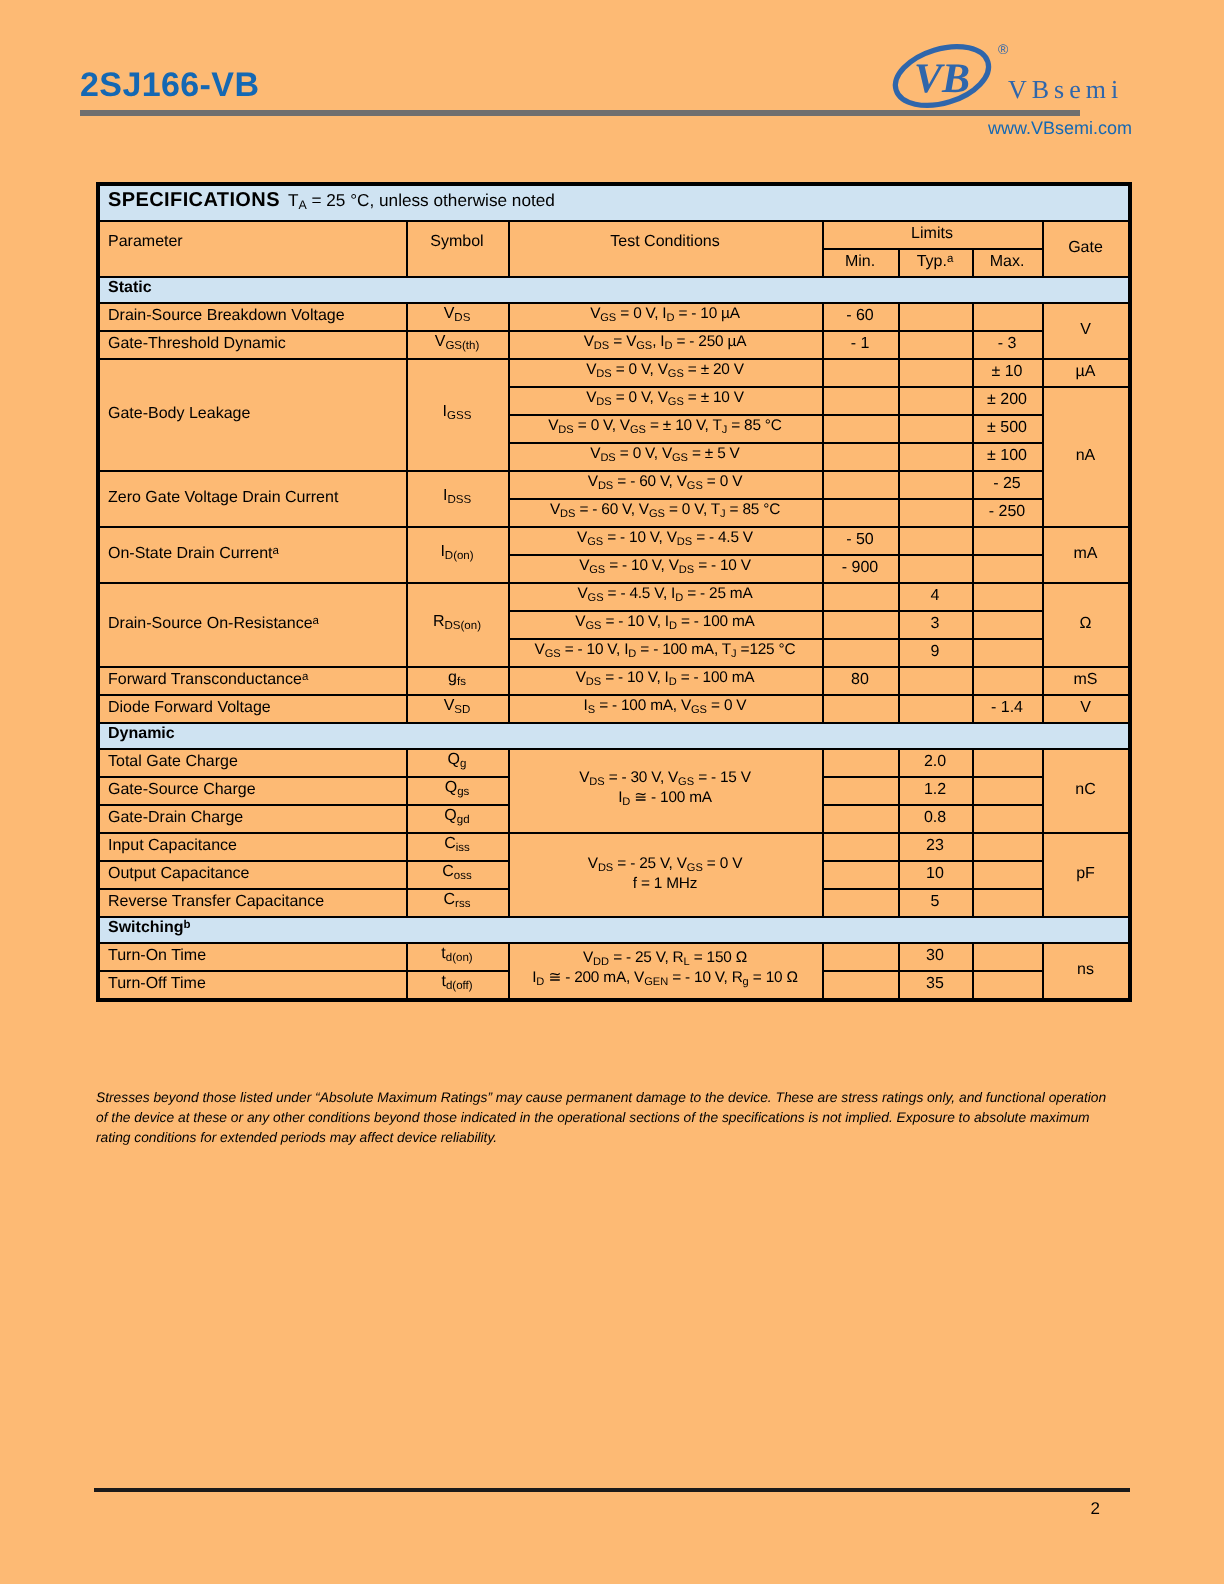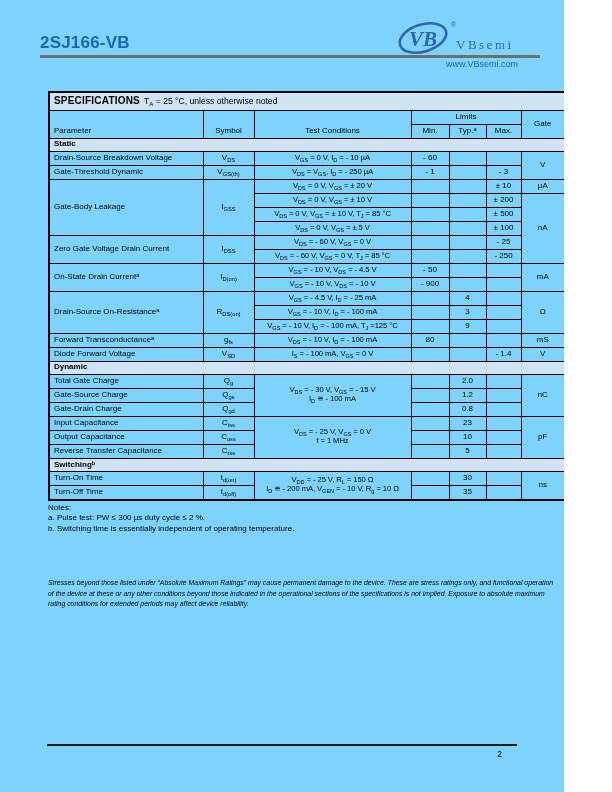--- a/index.html
+++ b/index.html
@@ -1,36 +1,36 @@
 <!DOCTYPE html>
 <html><head>
 <meta charset="utf-8">
 <style>
   html,body{margin:0;padding:0;background:#fff;}
-  .page{position:relative;width:564px;height:792px;background:#7dd3fc;
+  .page{position:relative;width:612px;height:792px;background:#fdba74;
         font-family:"Liberation Sans",sans-serif;color:#000;overflow:hidden;}
 
   
   .part-number{position:absolute;left:40px;top:33px;font-size:17px;font-weight:bold;
                color:#1568b3;letter-spacing:.2px;}
   .header-rule{position:absolute;left:40px;top:55px;width:500px;height:3px;background:#6f6f6f;}
   .logo{position:absolute;right:44px;top:18px;width:124px;height:40px;}
   .website{position:absolute;right:46px;top:59px;font-size:9px;font-weight:normal;color:#1568b3;}
 
   
   .content{position:absolute;left:48px;top:91px;width:518px;}
 
   table{width:516px;border-collapse:collapse;table-layout:fixed;
         border:2px solid #000;font-size:8px;}
   col.c-param{width:154px}col.c-sym{width:51px}col.c-cond{width:157px}
   col.c-min{width:38px}col.c-typ{width:37px}col.c-max{width:35px}col.c-unit{width:44px}
   td,th{border:1px solid #000;padding:0 3px;text-align:center;vertical-align:middle;
         height:13px;line-height:1.12;font-weight:normal;overflow:hidden;}
   th{font-weight:normal;}
-  th.hb{vertical-align:bottom;padding-bottom:2px;}
+  th.hb{vertical-align:bottom;padding-bottom:12px;}
   .p{text-align:left;padding-left:4px;}
   .c{font-size:7.7px;letter-spacing:-.1px;}
   .band{background:#cfe3f2;text-align:left;padding:2px 4px;height:12px;}
   .spec-b{font-weight:bold;font-size:10px;letter-spacing:.2px;}
   .spec-s{font-size:8.6px;margin-left:4px;}
   .sec{background:#cfe3f2;text-align:left;font-weight:bold;padding-left:4px;height:12px;margin-top:14px;}
   sub{font-size:.72em;vertical-align:-.28em;letter-spacing:0;}
   sup{font-size:.72em;vertical-align:.35em;letter-spacing:0;}
 
   .notes{font-size:8px;margin-top:2px;line-height:1.32;}
@@ -285,25 +285,20 @@
         <tr>
             <td class="p">Turn-Off Time</td>
             <td>t<sub>d(off)</sub></td>
             <td></td>
             <td>35</td>
             <td></td>
           </tr>
       </tbody>
     </table>
 
-    <div class="notes">
-      <div>Notes:</div>
-      <div>a. Pulse test: PW ≤ 300 µs duty cycle ≤ 2 %.</div>
-      <div>b. Switching time is essentially independent of operating temperature.</div>
-    </div>
 
     <p class="disclaimer">Stresses beyond those listed under “Absolute Maximum Ratings” may cause permanent damage to the device. These are stress ratings only, and functional operation of the device at these or any other conditions beyond those indicated in the operational sections of the specifications is not implied. Exposure to absolute maximum rating conditions for extended periods may affect device reliability.</p>
   </div>
 
   <div class="footer-rule"></div>
   <div class="page-number">2</div>
 
 </div>
 
 </body></html>

